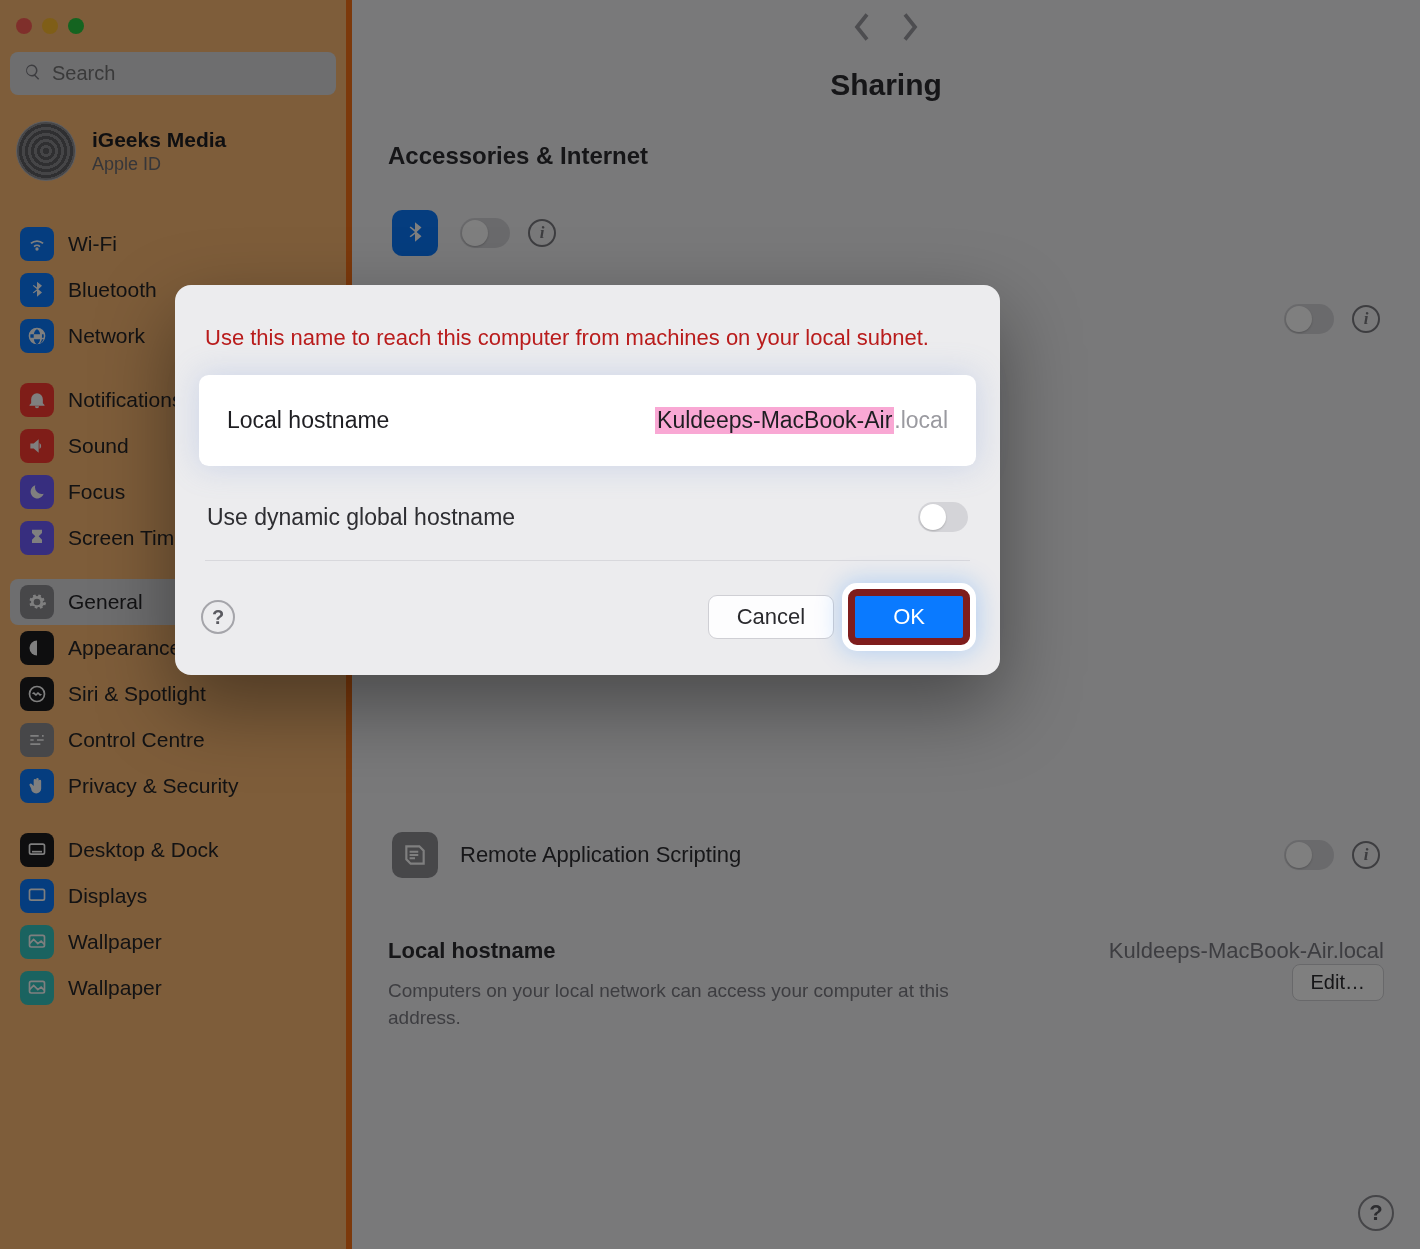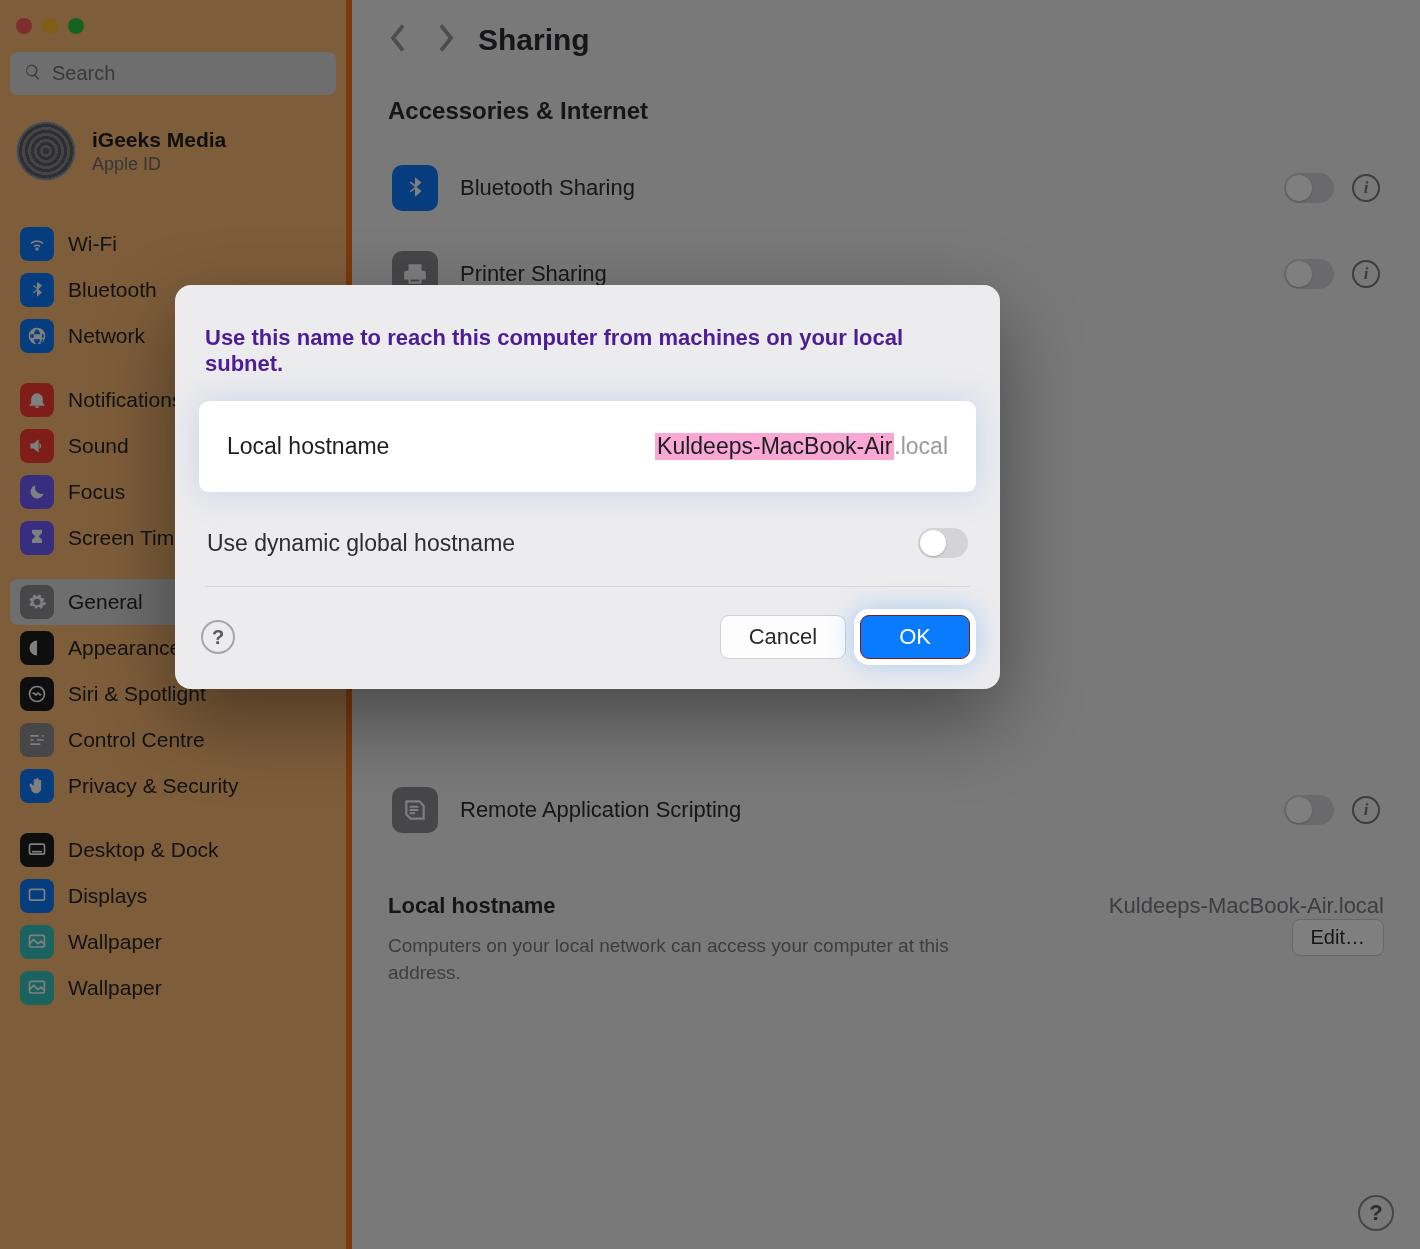--- a/index.html
+++ b/index.html
@@ -52,21 +52,21 @@
   .sb-item.selected { background: #dcdcdf; }
   .sb-icon {
     width: 34px; height: 34px; border-radius: 8px;
     display: flex; align-items: center; justify-content: center;
     flex-shrink: 0;
   }
   .sb-icon svg { width: 20px; height: 20px; fill: #fff; }
 
   
   .main { flex: 1; padding: 0 36px 30px 36px; overflow: hidden; position: relative; }
-  .main-header { display: flex; align-items: center; gap: 22px; padding: 23px 0 40px 0; }
+  .main-header { display: flex; align-items: center; gap: 22px; padding: 12px 0 40px 0; flex-direction: column; }
   .nav-arrows { display: flex; gap: 28px; color: #9a9aa0; }
   .nav-arrows svg { width: 20px; height: 30px; fill: none; stroke: #9a9aa0; stroke-width: 3; }
   .main-title { font-size: 30px; font-weight: 700; color: #2c2c30; }
 
   .section-title { font-size: 24px; font-weight: 700; color: #2c2c30; margin-bottom: 20px; }
 
   .setting-list { background: #fff0; border-radius: 12px; }
   .setting-row {
     display: flex; align-items: center; gap: 22px;
     padding: 20px 4px;
@@ -121,23 +121,22 @@
 
   
   .modal {
     position:absolute; z-index:10;
     left:175px; top:285px; width:825px;
     background:#ececee; border-radius:16px;
     padding: 40px 0 30px 0;
     box-shadow: 0 30px 80px rgba(0,0,0,.4);
   }
   .modal-desc {
-    font-size:22px; color:#4c1d95;
+    font-size:22px; color:#b91c1c;
     padding: 0 30px 30px 30px;
-    font-weight: bold;
   }
   .field-row {
     background:#ffffff; margin: 0 30px 0 30px; padding: 26px 22px;
     display:flex; align-items:center; border-radius:4px;
     box-shadow: 0 0 0 6px #fff, 0 0 30px 8px rgba(120,150,220,.25);
   }
   .field-label { font-size:23px; color:#1e1e22; flex:1; }
   .field-val { font-size:23px; display:flex; }
   .field-val .sel { background:#f9a8d4; color:#1e1e22; padding:0 2px; }
   .field-val .suffix { color:#9a9aa0; }
@@ -156,21 +155,21 @@
     width:34px;height:34px;border-radius:50%;border:2px solid #a5a5aa;
     display:flex;align-items:center;justify-content:center;
     font-size:20px;font-weight:600;color:#5a5a60; background:#ececee;
   }
   .spacer { flex:1; }
   .btn {
     font-size:22px; padding: 8px 28px; border-radius:9px; border:1px solid #cfcfd4;
     background:#fdfdfe; color:#2a2a2e;
   }
   .btn.primary {
-    background:#0a7aff; color:#fff; border:1px solid #7f1d1d;
+    background:#0a7aff; color:#fff; border:7px solid #7f1d1d;
     box-shadow: 0 0 0 6px #fff, 0 0 24px 8px rgba(10,122,255,.25);
     padding: 8px 38px; font-weight:500;
   }
 </style>
 </head>
 <body>
 
 <div class="app">
 
   <aside class="sidebar">
@@ -357,21 +356,20 @@
 
     <div class="section-title">Accessories &amp; Internet</div>
 
     <div class="setting-list" id="setting-rows">
         <div class="setting-row">
           <div class="row-icon" style="background: rgb(10, 122, 255);">
             <svg viewBox="0 0 24 24">
               <path d="M12 2l6 5-4.5 4 4.5 4-6 5V13l-4 3-1-1 5-4-5-4 1-1 4 3V2z"></path>
             </svg>
           </div>
-          <span class="row-label">Bluetooth Sharing</span>
           <div class="row-controls">
             <div class="toggle"></div>
             <div class="info-btn">i</div>
           </div>
         </div>
         <div class="setting-row">
           <div class="row-icon gray" style="background: rgb(142, 142, 147);">
             <svg viewBox="0 0 24 24">
               <path d="M6 9V3h12v6h2a2 2 0 012 2v6h-4v4H6v-4H2v-6a2 2 0 012-2h2zm2 8v2h8v-2H8z"></path>
             </svg>

